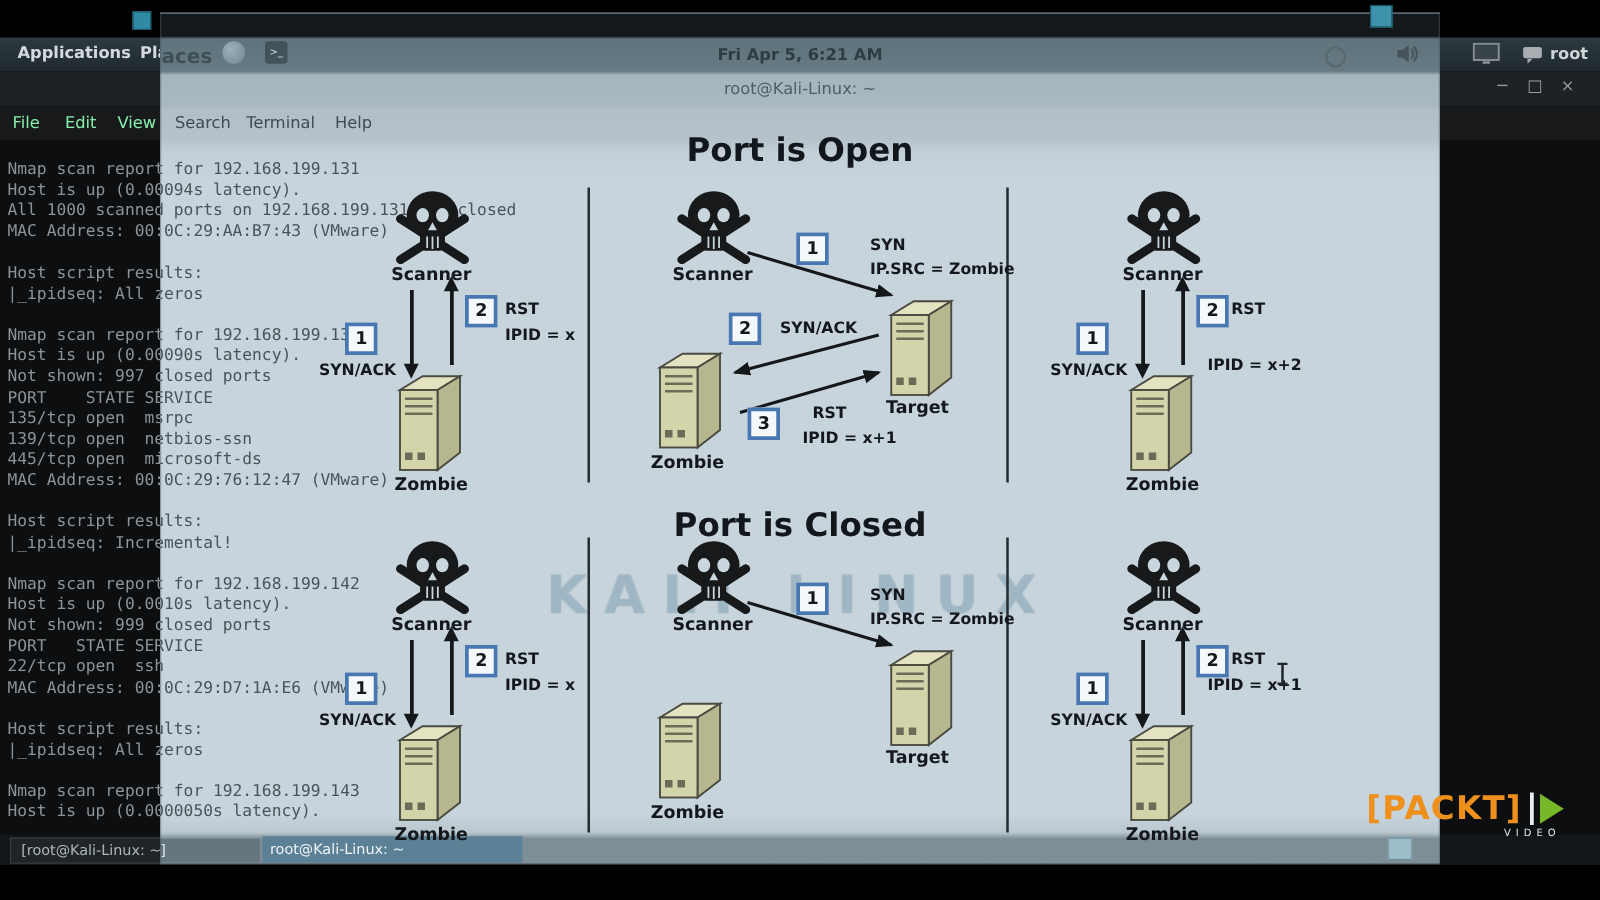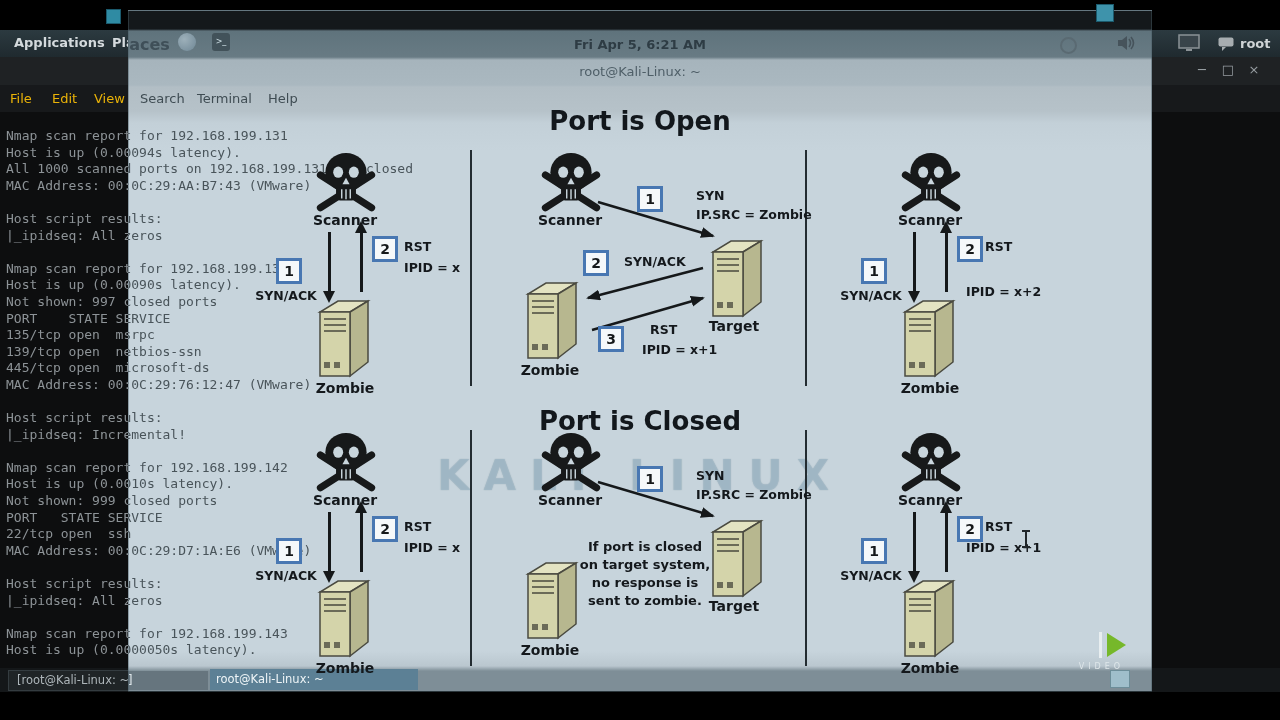--- a/index.html
+++ b/index.html
@@ -8,21 +8,21 @@
   .abs{position:absolute;}
 
   
   #desktop{position:absolute;inset:0;background:#000;}
   #panel{position:absolute;left:0;top:30px;width:1280px;height:27px;
          background:linear-gradient(180deg,#2c3a40,#1f2a2f);color:#ced6d9;font-size:13px;}
   .panel-menu{position:absolute;top:5px;font-weight:bold;color:#d4dadd;cursor:default;}
   #titlebar{position:absolute;left:0;top:57px;width:1280px;height:28px;background:#1f2224;}
   .winctl{position:absolute;top:5px;color:#969da1;font-size:13px;width:20px;text-align:center;}
   #menubar{position:absolute;left:0;top:85px;width:1280px;height:27px;background:#17191b;}
-  .menu-item{position:absolute;top:6px;font-size:13px;color:#eab308;}
+  .menu-item{position:absolute;top:6px;font-size:13px;color:#86efac;}
   #termbg{position:absolute;left:0;top:112px;width:1280px;height:556px;background:#0d0e0f;}
   .termtext{position:absolute;left:6px;top:128px;width:1270px;
             font-family:"DejaVu Sans Mono",monospace;font-size:13px;}
   .termtext div{height:16.6px;white-space:pre;}
   #termlight{color:#8d9397;}
   #taskbar{position:absolute;left:0;top:668px;width:1280px;height:24px;background:#141719;}
   .taskbtn{position:absolute;font-size:11.5px;line-height:19px;padding:0 8px;white-space:nowrap;overflow:hidden;}
   #taskbtn1{left:8px;top:2px;width:180px;height:19px;background:#1f2426;border:1px solid#343c40;color:#aeb6ba;}
   #taskbtn2{left:208px;top:1px;width:190px;height:21px;background:#243640;color:#c5ced2;}
   #pagerbase{left:1108px;top:3px;width:18px;height:16px;background:#2d6b80;position:absolute;}
@@ -361,43 +361,40 @@
   <div class="dlabel" style="left:568px;top:458px;">SYN</div>
   <div class="dlabel" style="left:568px;top:477px;">IP.SRC = Zombie</div>
   <svg class="server" style="left:577px;top:506px;">
       <use href="#sym-server"></use>
     </svg>
   <div class="node-label" style="left:561px;top:588px;">Target</div>
   <svg class="server" style="left:392px;top:548px;">
       <use href="#sym-server"></use>
     </svg>
   <div class="node-label" style="left:377px;top:632px;">Zombie</div>
-  <div class="note" style="left:427px;top:528px;">If port is closed
-on target system,
-no response is
-sent to zombie.</div>
 
   <svg class="skull" style="left:767px;top:418px;">
       <use href="#sym-skull"></use>
     </svg>
   <div class="node-label" style="left:757px;top:482px;">Scanner</div>
   <div class="varr down" style="left:785px;top:502px;height:60px;"></div>
   <div class="varr up" style="left:817px;top:502px;height:60px;"></div>
   <div class="badge" style="left:733px;top:528px;">1</div>
   <div class="dlabel ctr" style="left:693px;top:558px;">SYN/ACK</div>
   <div class="badge" style="left:829px;top:506px;">2</div>
   <div class="dlabel" style="left:857px;top:509px;">RST</div>
   <div class="dlabel" style="left:838px;top:530px;">IPID = x+1</div>
   <svg class="server" style="left:769px;top:566px;">
       <use href="#sym-server"></use>
     </svg>
   <div class="node-label" style="left:757px;top:650px;">Zombie</div>
 </div>
 
 <div id="packt">
+  <span class="ptext">[PACKT]</span>
   <span class="pbar"></span>
   <span class="pplay"></span>
   <span class="psub">VIDEO</span>
 </div>
 
 <svg id="cursor" width="12" height="18" viewBox="0 0 12 18">
   <path d="M2 1 h8 M6 1 v16 M2 17 h8" stroke="#20262a" stroke-width="2" fill="none"></path>
 </svg>
 
 </body></html>

